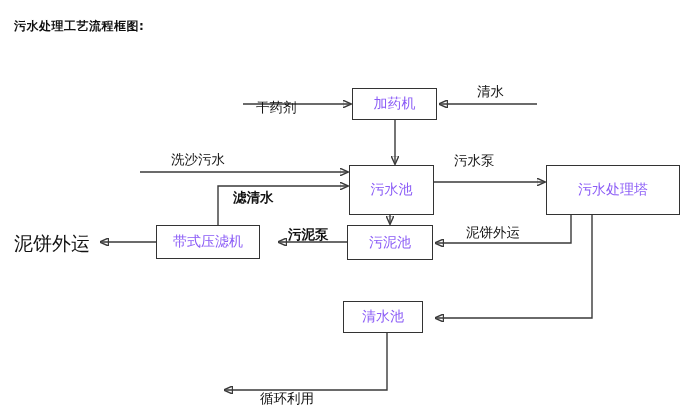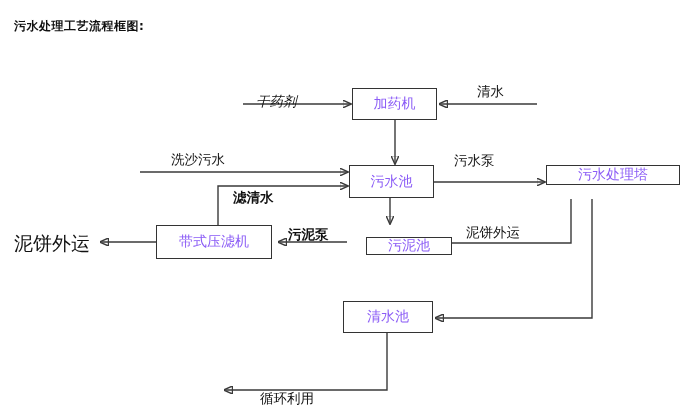--- a/index.html
+++ b/index.html
@@ -105,41 +105,41 @@
 
     <line x1="156" y1="242" x2="100" y2="242" marker-end="url(#ah)"></line>
 
     <path d="M387,333 L387,390 L224,390" marker-end="url(#ah)"></path>
   </svg>
 
   <div class="node" style="left:352px; top:88px; width:85px; height:32px;">
     <span>加药机</span>
   </div>
 
-  <div class="node" style="left:349px; top:165px; width:85px; height:33px;">
+  <div class="node" style="left:349px; top:165px; width:85px; height:50px;">
     <span>污水池</span>
   </div>
 
-  <div class="node" style="left:546px; top:165px; width:134px; height:20px;">
+  <div class="node" style="left:546px; top:165px; width:134px; height:50px;">
     <span>污水处理塔</span>
   </div>
 
-  <div class="node" style="left:156px; top:225px; width:116px; height:34px;">
+  <div class="node" style="left:156px; top:225px; width:104px; height:34px;">
     <span>带式压滤机</span>
   </div>
 
-  <div class="node" style="left:347px; top:237px; width:86px; height:18px;margin-left:19px;">
+  <div class="node" style="left:347px; top:225px; width:86px; height:35px;">
     <span>污泥池</span>
   </div>
 
-  <div class="node" style="left:343px; top:301px; width:90px; height:32px;">
+  <div class="node" style="left:343px; top:301px; width:80px; height:32px;">
     <span>清水池</span>
   </div>
 
-  <div class="edge-label" style="left:256px; top:93px;font-style:italic;">干药剂</div>
+  <div class="edge-label" style="left:256px; top:99px;">干药剂</div>
 
   <div class="edge-label" style="left:477px; top:83px;text-align:center;">清水</div>
 
   <div class="edge-label" style="left:171px; top:151px;">洗沙污水</div>
 
   <div class="edge-label" style="left:233px; top:189px;font-weight:bold;">滤清水</div>
 
   <div class="edge-label" style="left:454px; top:152px;">污水泵</div>
 
   <div class="edge-label" style="left:288px; top:226px;font-weight:bold;">污泥泵</div>

